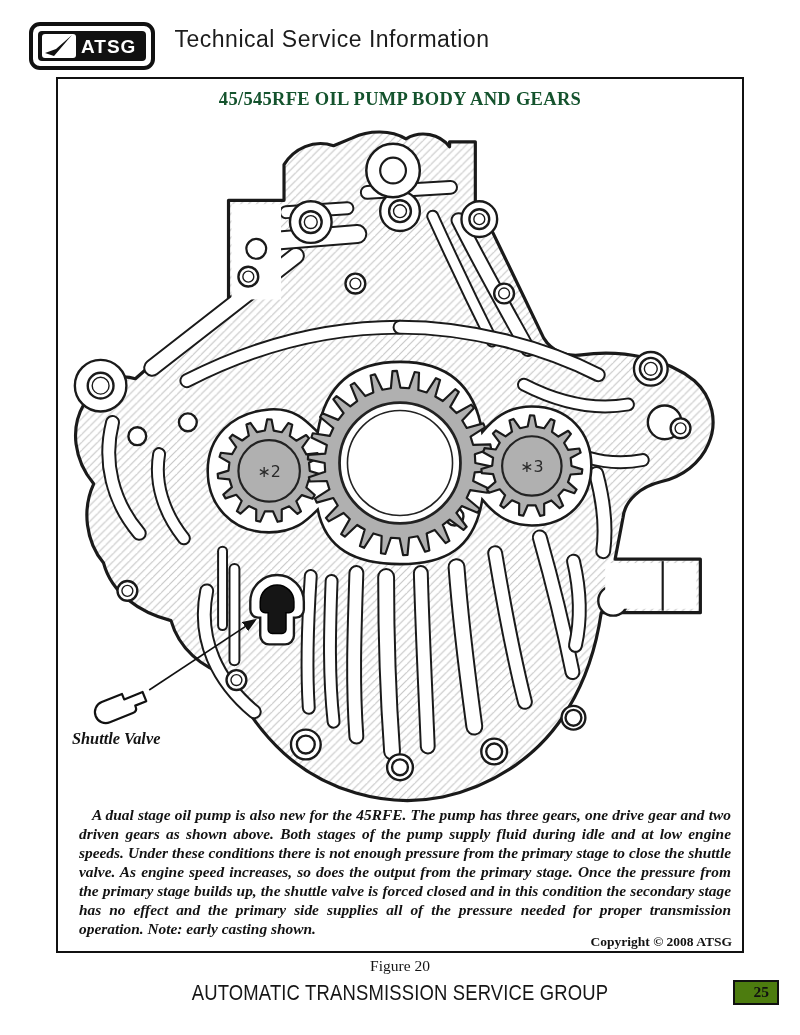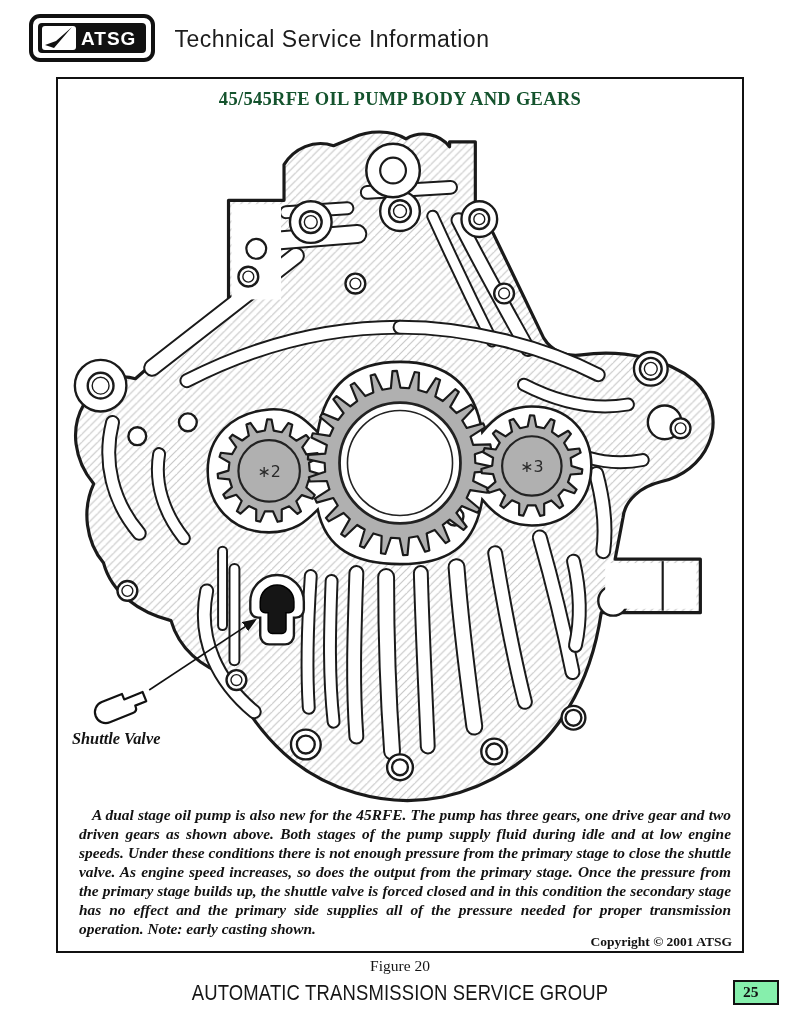--- a/index.html
+++ b/index.html
@@ -1,36 +1,36 @@
 <!DOCTYPE html>
 <html><head>
 <meta charset="utf-8">
 <style>
   html,body{margin:0;padding:0;background:#ffffff;}
   body{width:800px;height:1035px;position:relative;font-family:"Liberation Sans",sans-serif;color:#111;}
-  .logo{position:absolute;left:28px;top:12px;width:128px;height:52px;}
+  .logo{position:absolute;left:28px;top:20px;width:128px;height:52px;}
   .hdr-title{position:absolute;left:0;top:26px;width:664px;text-align:center;
     font-size:23px;letter-spacing:.5px;color:#1c1c1c;}
   .main-box{position:absolute;left:56px;top:77px;width:688px;height:876px;
     border:2.5px solid #111;box-sizing:border-box;background:#fff;}
   .box-title{position:absolute;left:0;top:10px;width:100%;text-align:center;
     font-family:"Liberation Serif",serif;font-weight:bold;font-size:18.5px;letter-spacing:.3px;color:#14532d;}
   .diagram-wrap{position:absolute;left:0;top:42px;width:684px;height:682px;}
   .body-text{position:absolute;left:21px;top:726px;width:652px;
     font-family:"Liberation Serif",serif;font-style:italic;font-weight:bold;
     font-size:15.4px;line-height:19px;text-align:justify;text-indent:13px;color:#131313;}
   .copyright{position:absolute;right:10px;top:855px;
     font-family:"Liberation Serif",serif;font-weight:bold;font-size:13.5px;color:#131313;}
   .fig-caption{position:absolute;left:0;top:957px;width:800px;text-align:center;
     font-family:"Liberation Serif",serif;font-size:15.5px;color:#151515;}
   .footer-org{position:absolute;left:0;top:980px;width:800px;text-align:center;
     font-size:22.5px;color:#161616;transform:scaleX(.82);transform-origin:400px 0;letter-spacing:.2px;}
   .page-box{position:absolute;left:733px;top:980px;min-width:26px;padding:1px 8px 2px 8px;
-    border:2.5px solid #111;text-align:left;font-family:"Liberation Serif",serif;
-    font-weight:bold;font-size:15.5px;color:#111;background:#86efac;}
+    border:2.5px solid #111;text-align:right;font-family:"Liberation Serif",serif;
+    font-weight:bold;font-size:15.5px;color:#111;background:#4d7c0f;}
   svg text.sv-label{font-family:"Liberation Serif",serif;font-weight:bold;font-style:italic;font-size:16.5px;fill:#131313;}
 </style>
 </head>
 <body>
 
 <div class="logo">
   <svg width="128" height="52" viewBox="0 0 128 52">
     <rect x="3" y="4" width="122" height="44" rx="9" fill="#fff" stroke="#111" stroke-width="4"></rect>
     <rect x="10" y="11" width="108" height="30" rx="4" fill="#111"></rect>
     <rect x="14" y="14" width="34" height="24" rx="3" fill="#fff"></rect>
@@ -213,18 +213,18 @@
         <line x1="92" y1="570" x2="198" y2="500" stroke="#111" stroke-width="1.6" marker-end="url(#arrow)"></line>
         <g transform="translate(64,586) rotate(-22)">
           <path d="M -17,-11 A 11,11 0 0 0 -17,11 L 8,11 Q 13,11 13,6 L 13,5 L 25,5 L 25,-5 L 5,-5 L 5,-11 Z" fill="#ffffff" stroke="#111" stroke-width="2.2" stroke-linejoin="round"></path>
         </g>
         <text class="sv-label" x="14" y="624">Shuttle Valve</text>
       </g>
     </svg>
   </div>
 
   <div class="body-text">A dual stage oil pump is also new for the 45RFE.  The pump has three gears, one drive gear and two driven gears as shown above.  Both stages of the pump supply fluid during idle and at low engine speeds.  Under these conditions there is not enough pressure from the primary stage to close the shuttle valve.  As engine speed increases, so does the output from the primary stage.  Once the pressure from the primary stage builds up, the shuttle valve is forced closed and in this condition the secondary stage has no effect and the primary side supplies all of the pressure needed for proper transmission operation. Note: early casting shown.</div>
-  <div class="copyright">Copyright © 2001 ATSG</div>
+  <div class="copyright">Copyright © 2008 ATSG</div>
 </div>
 
 <div class="fig-caption">Figure 20</div>
 <div class="footer-org">AUTOMATIC TRANSMISSION SERVICE GROUP</div>
 <div class="page-box">25</div>
 
 </body></html>

